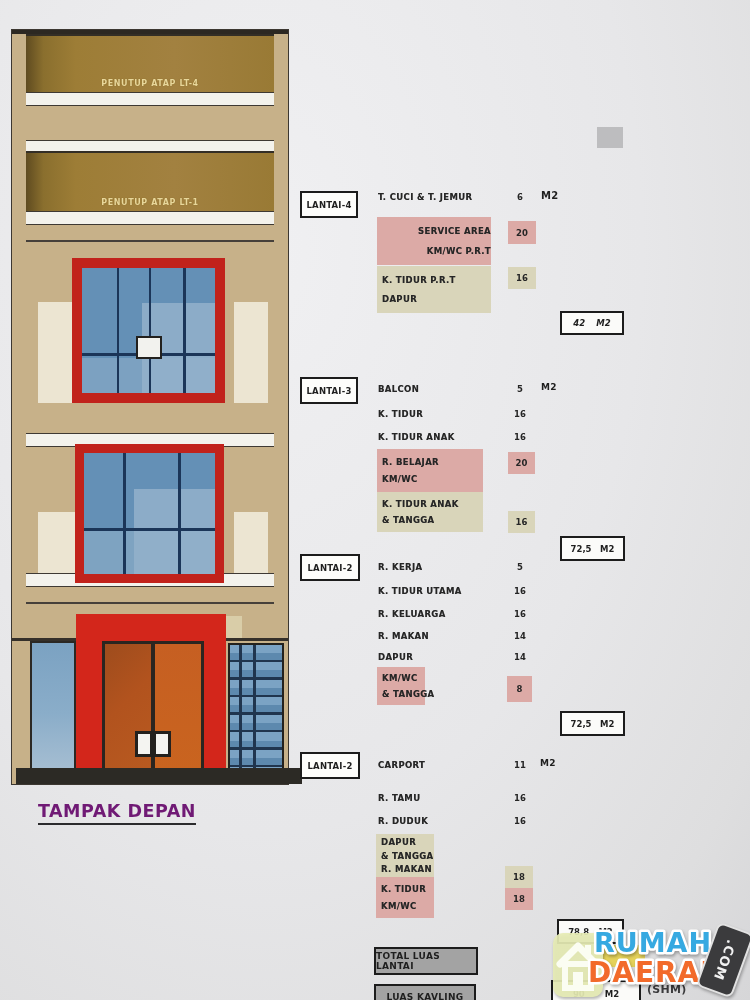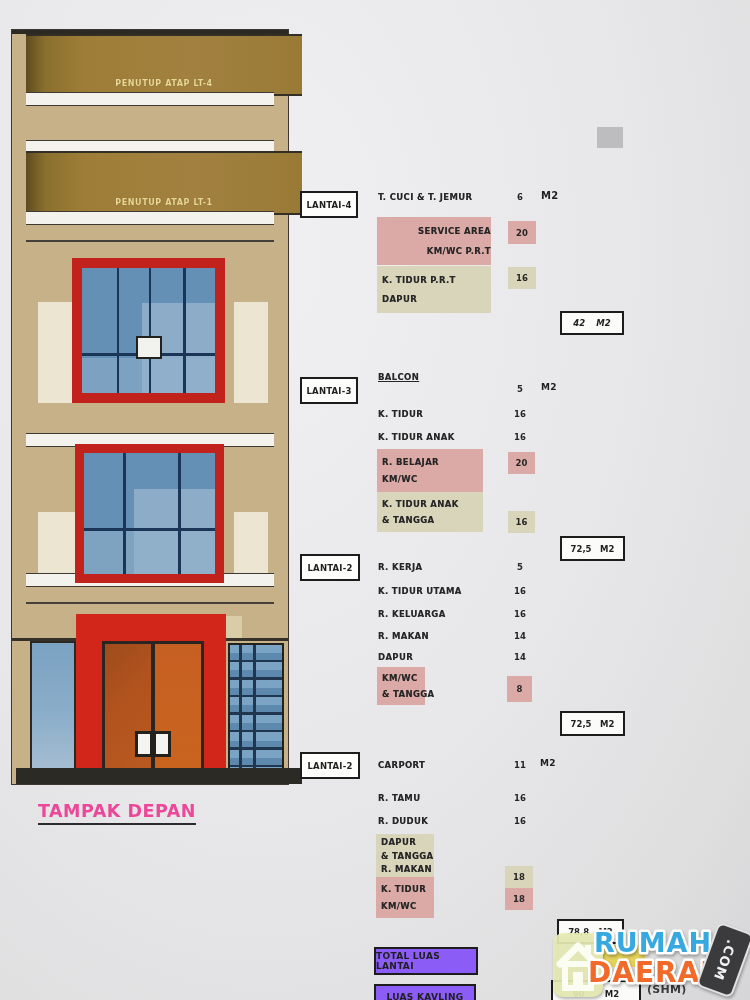--- a/index.html
+++ b/index.html
@@ -5,21 +5,21 @@
   html,body{margin:0;padding:0;}
   body{
     width:750px;height:1000px;overflow:hidden;position:relative;
     font-family:"DejaVu Sans","Liberation Sans",sans-serif;
     background:radial-gradient(ellipse at 35% 25%, #f0f0f2 0%, #e7e7e9 55%, #dededf 85%, #d6d6d8 100%);
   }
   .abs{position:absolute;}
   
   #elevation{left:12px;top:30px;width:276px;height:754px;background:#c7b189;outline:1.5px solid #3c3731;}
   .cap{left:0;top:0;width:276px;height:4px;background:#2c2822;}
-  .brown-band{left:14px;width:276px;background:linear-gradient(90deg,#5f4b20 0%,#8a6f2e 7%,#9d7d36 20%,#a28140 60%,#997a35 100%);
+  .brown-band{left:14px;width:248px;background:linear-gradient(90deg,#5f4b20 0%,#8a6f2e 7%,#9d7d36 20%,#a28140 60%,#997a35 100%);
     border-top:2px solid #332e26;border-bottom:2px solid #332e26;display:flex;align-items:flex-end;justify-content:center;}
   .roof-label{font-size:8px;font-weight:bold;color:#e8d79b;letter-spacing:.6px;padding-bottom:6px;text-shadow:0 0 1px rgba(120,90,20,.8);}
   .white-band{left:14px;width:248px;background:#f3f2ec;border-top:1.5px solid #3e3933;border-bottom:1.5px solid #3e3933;}
   .thin-line{left:14px;width:248px;height:2px;background:#46403a;}
   .cream{background:#ece5d2;}
   .win{border-style:solid;border-color:#c1221b;background:#6490b6;overflow:hidden;}
   .mull-v{position:absolute;top:0;bottom:0;width:2.5px;background:#1b3558;}
   .mull-h{position:absolute;left:0;right:0;height:3px;background:#1b3558;}
   .glass-light{position:absolute;background:#93b2cb;opacity:.85;}
   .win-chip{position:absolute;width:22px;height:19px;background:#f2f2ee;border:2.5px solid #23211e;}
@@ -28,36 +28,36 @@
   .doors{left:90px;top:611px;width:96px;height:128px;border:3.5px solid #2a2520;display:flex;}
   .door-left{width:50%;height:100%;background:linear-gradient(135deg,#9e4c1d 0%,#b2531e 45%,#b85a20 100%);border-right:2px solid #2a2520;}
   .door-right{width:50%;height:100%;background:linear-gradient(180deg,#c65f22 0%,#c9641f 100%);border-left:2px solid #2a2520;}
   .handles{left:50%;top:68%;transform:translateX(-50%);display:flex;}
   .handle{width:12px;height:20px;background:#f4f4f1;border:3px solid #23211e;}
   .glass-left{left:18px;top:611px;width:42px;height:128px;background:linear-gradient(180deg,#7ba2c2 0%,#8aadc9 55%,#a6bed2 100%);border:2px solid #2b2824;}
   .louver{left:216px;top:613px;width:52px;height:124px;border:2.5px solid #23211d;
     background:repeating-linear-gradient(180deg,#7ba3c4 0px,#7ba3c4 8px,#5d89ae 8px,#5d89ae 15px,#20354e 15px,#20354e 17.5px);}
   .louver-v{position:absolute;top:0;bottom:0;width:2.5px;background:#20354e;}
   .ground-bar{left:16px;top:768px;width:286px;height:16px;background:#2c2a25;}
-  #view-title{left:38px;top:801px;font-size:17.5px;font-weight:bold;color:#ec4899;letter-spacing:.5px;
+  #view-title{left:38px;top:801px;font-size:17.5px;font-weight:bold;color:#701a75;letter-spacing:.5px;
     border-bottom:2.5px solid #2b2b2d;padding-bottom:2px;}
   
   .sec-box{border:2.5px solid #1c1c1c;background:#fdfdfb;display:flex;align-items:center;justify-content:center;
     font-size:8.5px;font-weight:bold;color:#1f1f1f;letter-spacing:.2px;}
   .lbl{font-size:8.5px;font-weight:bold;color:#262626;letter-spacing:.35px;white-space:nowrap;text-shadow:0 0 .5px rgba(50,50,50,.55);}
   .val{font-size:8.5px;font-weight:bold;color:#262626;width:30px;text-align:center;}
   .unit{font-size:10px;font-weight:bold;color:#1f1f1f;letter-spacing:.3px;}
   .hl{display:flex;flex-direction:column;justify-content:space-evenly;padding-left:5px;box-sizing:border-box;}
   .hl .lbl{position:static;}
   .pink{background:#dcaaa6;}
   .beige{background:#d9d5ba;}
   .vbox{display:flex;align-items:center;justify-content:center;font-size:8.5px;font-weight:bold;color:#262626;}
   .total-box{border:2.5px solid #1c1c1c;background:#fbfbf9;display:flex;align-items:center;justify-content:space-evenly;
     font-size:8.5px;font-weight:bold;color:#1f1f1f;}
-  .sum-box{border:2.5px solid #1c1c1c;background:#8b5cf6;display:flex;align-items:center;justify-content:center;
+  .sum-box{border:2.5px solid #1c1c1c;background:#a3a3a3;display:flex;align-items:center;justify-content:center;
     font-size:9px;font-weight:bold;color:#1f1f1f;letter-spacing:.3px;}
   .note{font-size:11px;font-weight:bold;color:#3a3a3c;letter-spacing:.3px;}
   .yellow-hl{background:#e5d04b;opacity:.9;}
   .artifact{background:#b8b8ba;opacity:.9;}
   
   #watermark{left:540px;top:922px;width:215px;height:82px;filter:drop-shadow(1px 2px 1.5px rgba(0,0,0,.3));}
   .wm-svg{position:absolute;overflow:visible;}
   .wm-text{font-family:"DejaVu Sans",sans-serif;font-weight:bold;letter-spacing:1px;paint-order:stroke fill;
     stroke:#ffffff;stroke-linejoin:round;}
   .wm-tag{position:absolute;left:166px;top:4px;width:34px;height:64px;background:#3b3b3d;border:2.5px solid #e2e2e2;
@@ -143,21 +143,21 @@
   <span class="lbl">K. TIDUR P.R.T</span>
   <span class="lbl">DAPUR</span>
 </div>
 <div class="abs vbox beige" style="left:508px;top:267px;width:28px;height:22px;">16</div>
 <div class="abs total-box" style="left:560px;top:311px;width:60px;height:20px;font-style:italic;">
   <span>42</span>
   <span>M2</span>
 </div>
 
 <div class="abs sec-box" style="left:300px;top:377px;width:54px;height:23px;">LANTAI-3</div>
-<div class="abs lbl" style="left:378px;top:372px;text-decoration:underline;">BALCON</div>
+<div class="abs lbl" style="left:378px;top:384px;">BALCON</div>
 <div class="abs val" style="left:505px;top:384px;">5</div>
 <div class="abs unit" style="left:541px;top:382px;font-size:9px;">M2</div>
 <div class="abs lbl" style="left:378px;top:409px;">K. TIDUR</div>
 <div class="abs val" style="left:505px;top:409px;">16</div>
 <div class="abs lbl" style="left:378px;top:432px;">K. TIDUR ANAK</div>
 <div class="abs val" style="left:505px;top:432px;">16</div>
 <div class="abs hl pink" style="left:377px;top:449px;width:106px;height:43px;">
   <span class="lbl">R. BELAJAR</span>
   <span class="lbl">KM/WC</span>
 </div>

